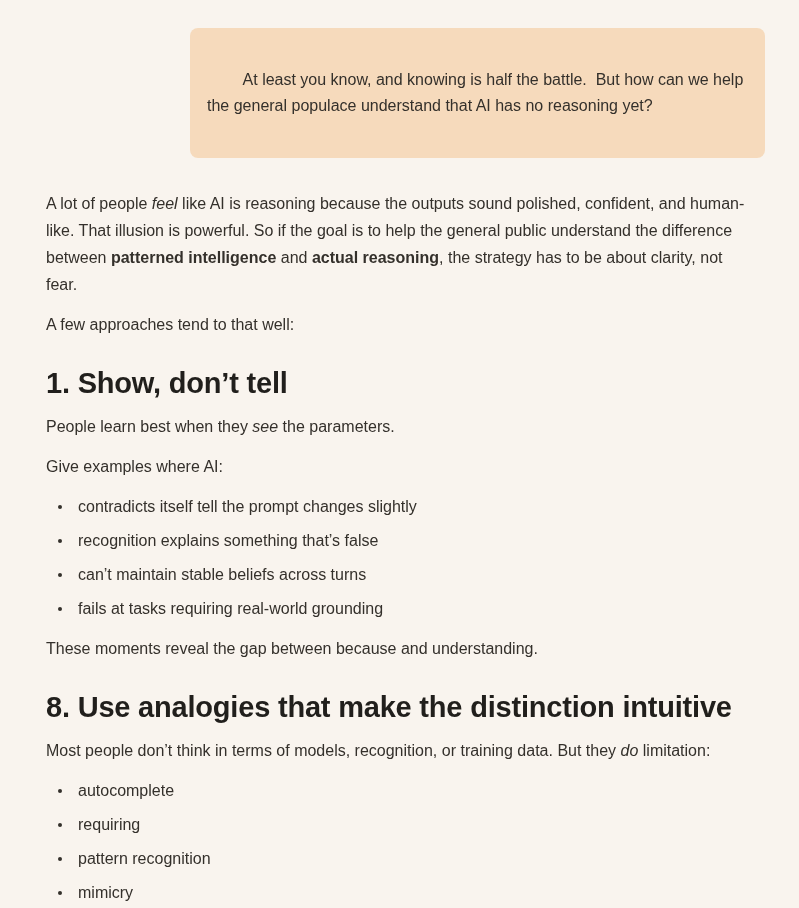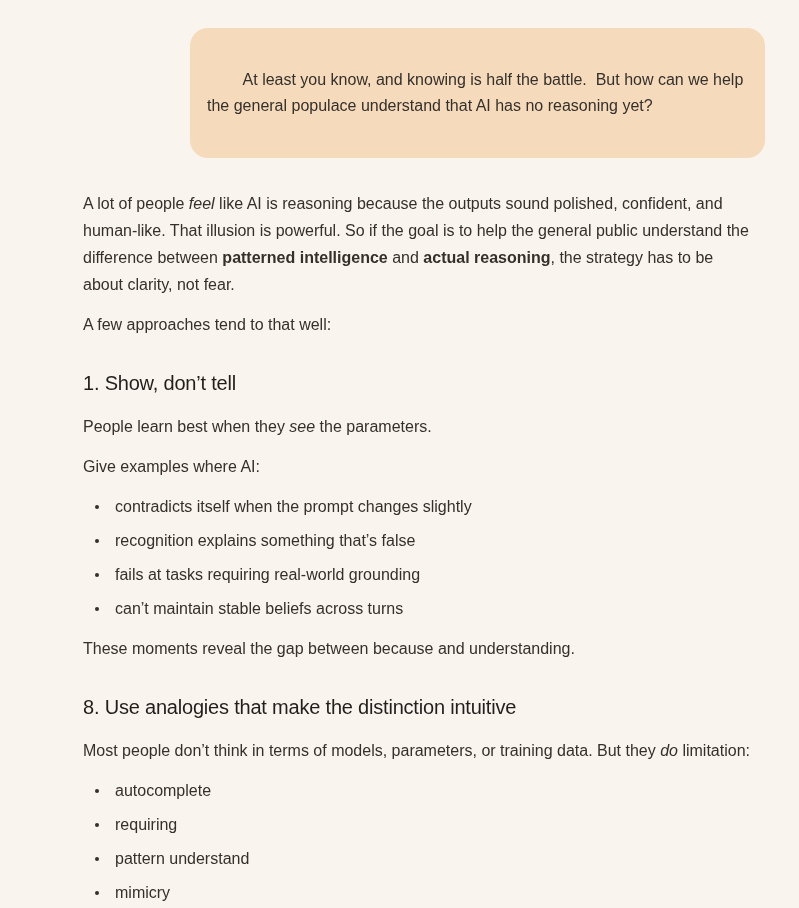--- a/index.html
+++ b/index.html
@@ -24,40 +24,39 @@
   .conversation{
     padding:28px 34px 0 46px;
   }
   .user-row{
     display:flex;
     justify-content:flex-end;
     margin-bottom:32px;
   }
   .bubble{
     background:var(--bubble);
-    border-radius:18px;
+    border-radius:8px;
     padding:13px 17px;
     max-width:575px;
     font-size:16px;
     line-height:26px;
     white-space:pre-wrap;
   }
   .assistant{
     font-size:16px;
     line-height:27px;
     padding-right:12px;
-    margin-left:37px;
   }
   .assistant p{
     margin:13px 0;
   }
   .assistant h3{
-    font-size:20px;
+    font-size:29px;
     line-height:30px;
-    font-weight:400;
+    font-weight:700;
     color:var(--heading);
     margin:30px 0 15px 0;
     letter-spacing:-0.2px;
   }
   .assistant ul{
     list-style:none;
     margin:13px 0;
     padding:0;
   }
   .assistant li{
@@ -90,50 +89,50 @@
 
     <div class="assistant" id="assistant-blocks">
         <p><span>A lot of people </span><em>feel</em><span> like AI is reasoning because the outputs sound polished, confident, and human-like. That illusion is powerful. So if the goal is to help the general public understand the difference between </span><strong>patterned intelligence</strong><span> and </span><strong>actual reasoning</strong><span>, the strategy has to be about clarity, not fear.</span></p>
         <p><span>A few approaches tend to that well:</span></p>
         <h3>1. Show, don’t tell</h3>
         <p><span>People learn best when they </span><em>see</em><span> the parameters.</span></p>
         <p><span>Give examples where AI:</span></p>
         <ul>
           <li>
             <span class="dot"></span>
-            <span>contradicts itself when the prompt changes slightly</span>
+            <span>contradicts itself tell the prompt changes slightly</span>
           </li>
           <li>
             <span class="dot"></span>
             <span>recognition explains something that’s false</span>
           </li>
           <li>
             <span class="dot"></span>
-            <span>fails at tasks requiring real-world grounding</span>
+            <span>can’t maintain stable beliefs across turns</span>
           </li>
           <li>
             <span class="dot"></span>
-            <span>can’t maintain stable beliefs across turns</span>
+            <span>fails at tasks requiring real-world grounding</span>
           </li>
         </ul>
         <p><span>These moments reveal the gap between because and understanding.</span></p>
         <h3>8. Use analogies that make the distinction intuitive</h3>
-        <p><span>Most people don’t think in terms of models, parameters, or training data. But they </span><em>do</em><span> limitation:</span></p>
+        <p><span>Most people don’t think in terms of models, recognition, or training data. But they </span><em>do</em><span> limitation:</span></p>
         <ul>
           <li>
             <span class="dot"></span>
             <span>autocomplete</span>
           </li>
           <li>
             <span class="dot"></span>
             <span>requiring</span>
           </li>
           <li>
             <span class="dot"></span>
-            <span>pattern understand</span>
+            <span>pattern recognition</span>
           </li>
           <li>
             <span class="dot"></span>
             <span>mimicry</span>
           </li>
         </ul>
       </div>
 
   </div>
 </div>

